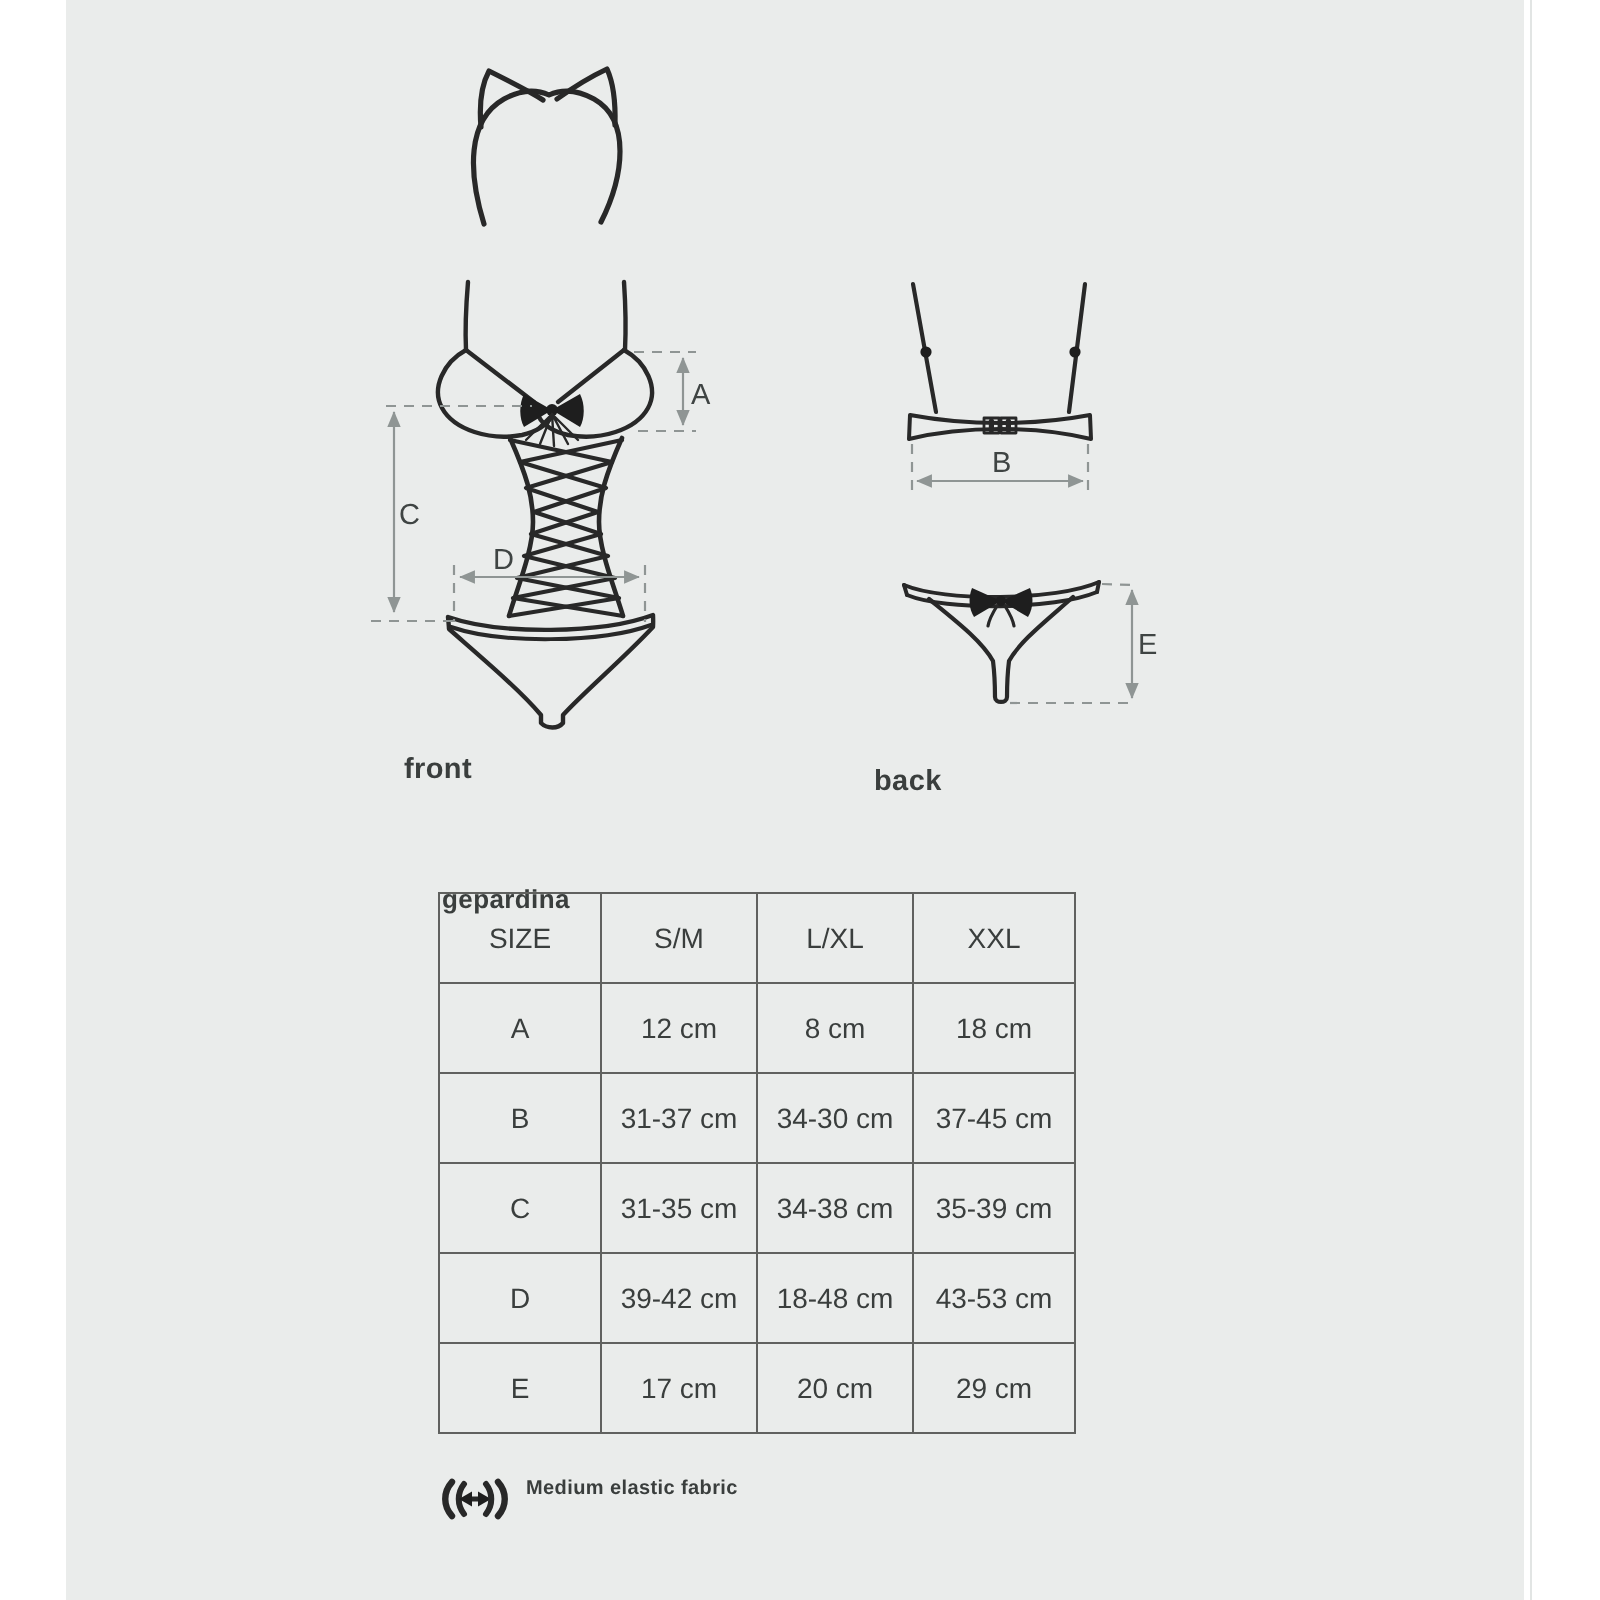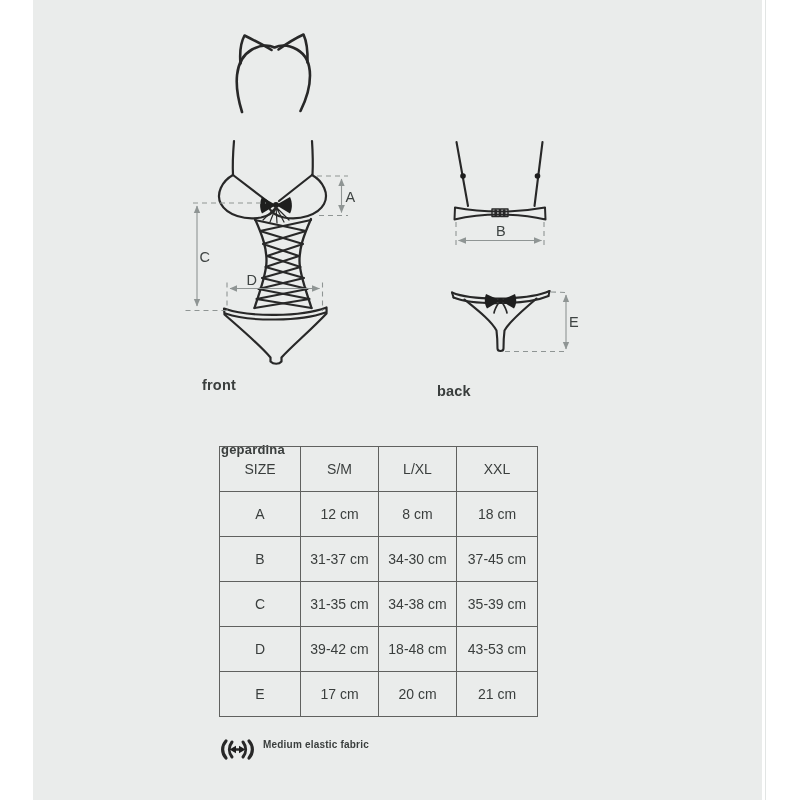--- a/index.html
+++ b/index.html
@@ -192,17 +192,17 @@
       <tr>
         <td>D</td>
         <td>39-42 cm</td>
         <td>18-48 cm</td>
         <td>43-53 cm</td>
       </tr>
       <tr>
         <td>E</td>
         <td>17 cm</td>
         <td>20 cm</td>
-        <td>21 cm</td>
+        <td>29 cm</td>
       </tr>
     </tbody>
   </table>
 </div>
 
 </body></html>

